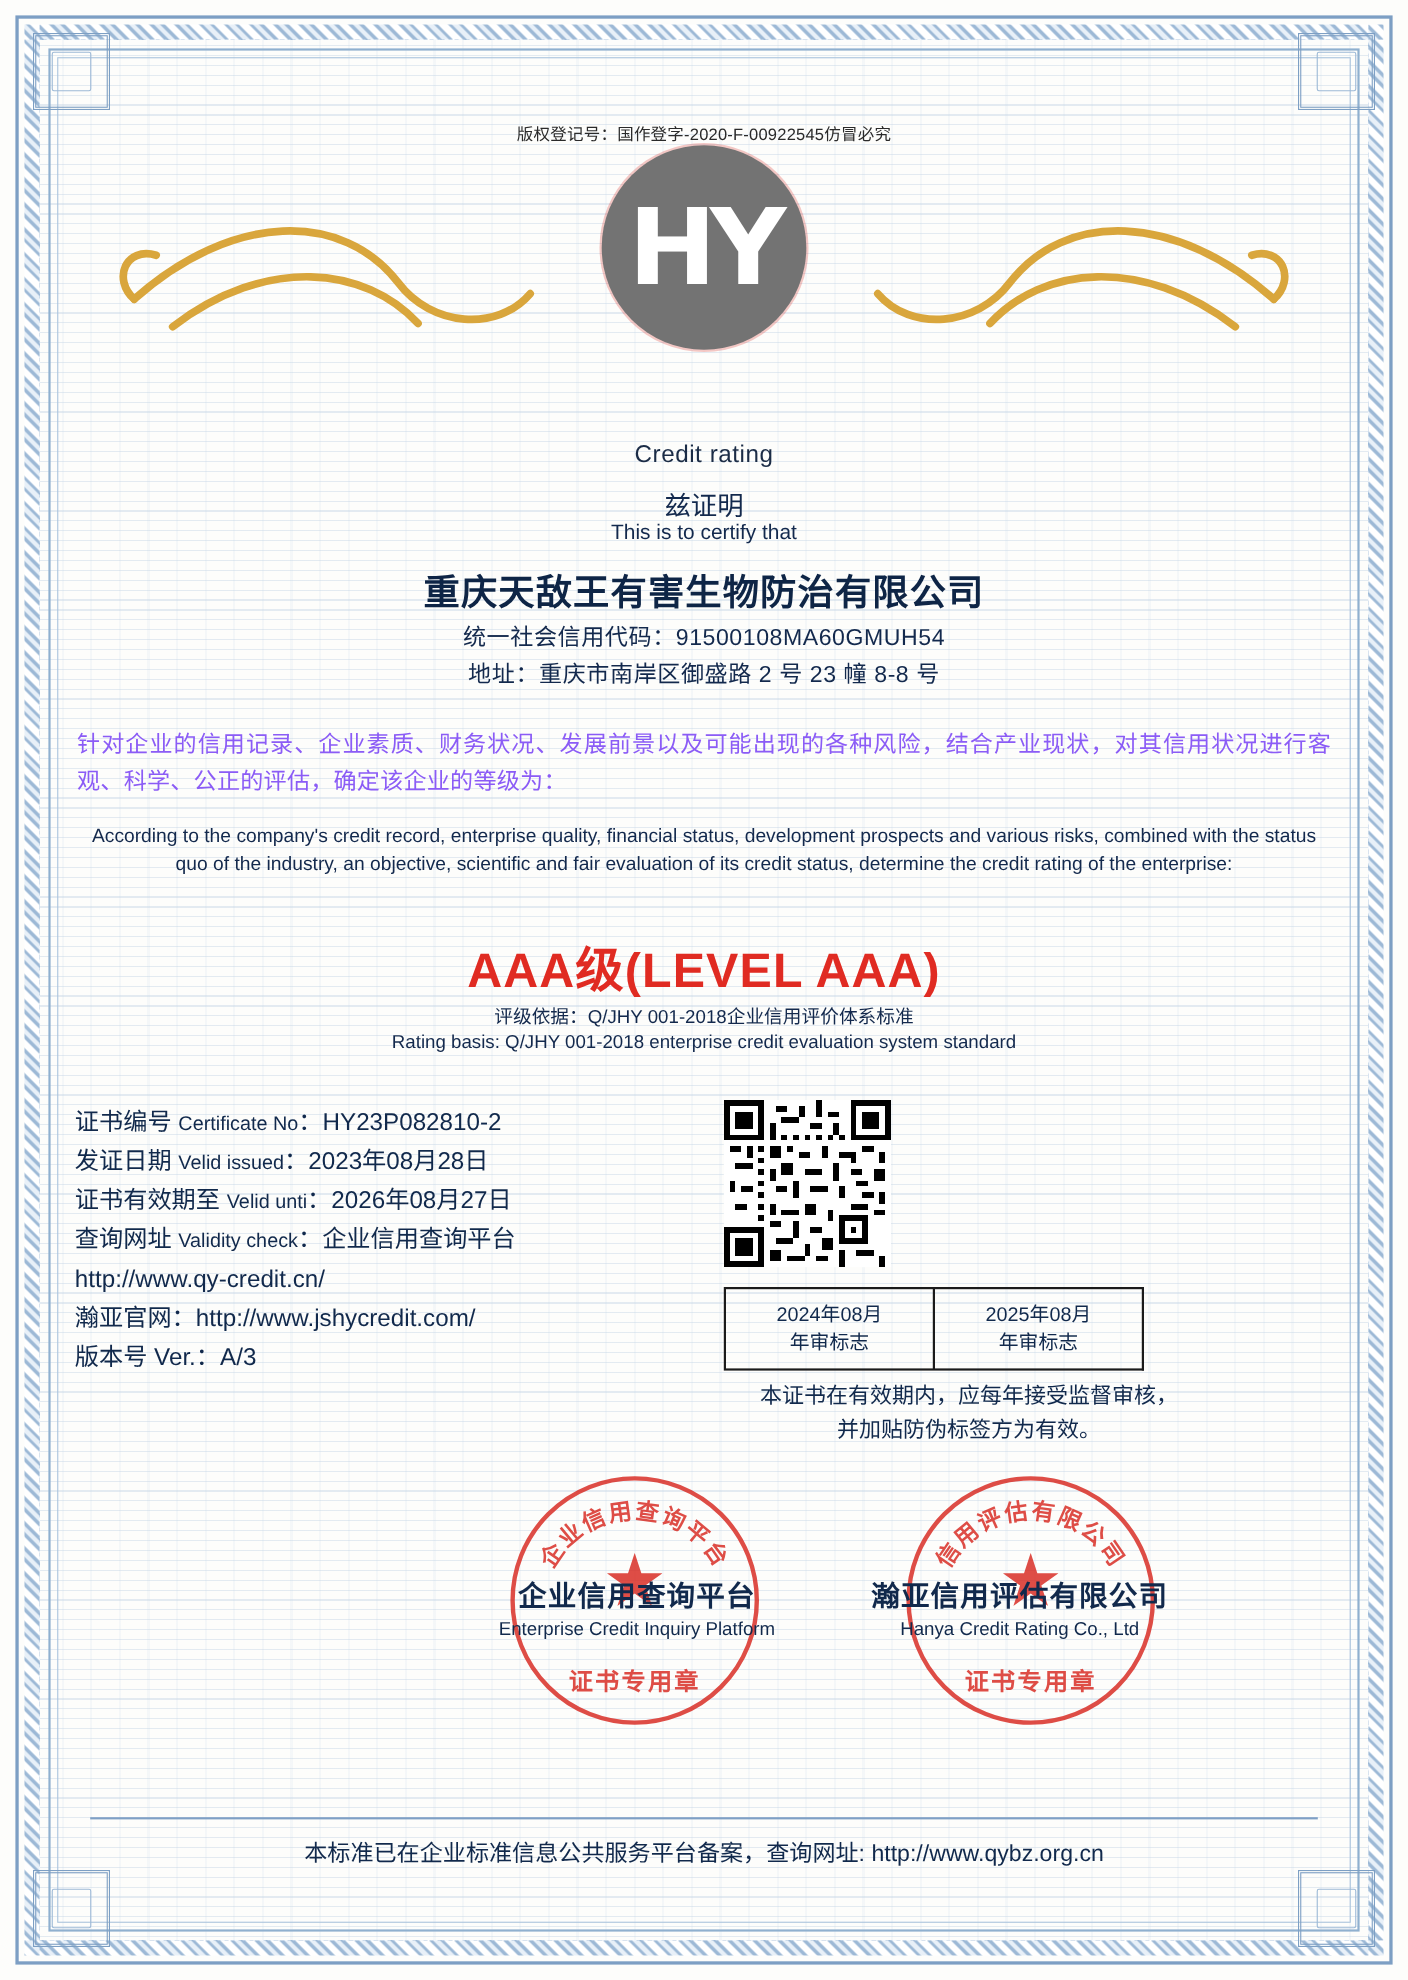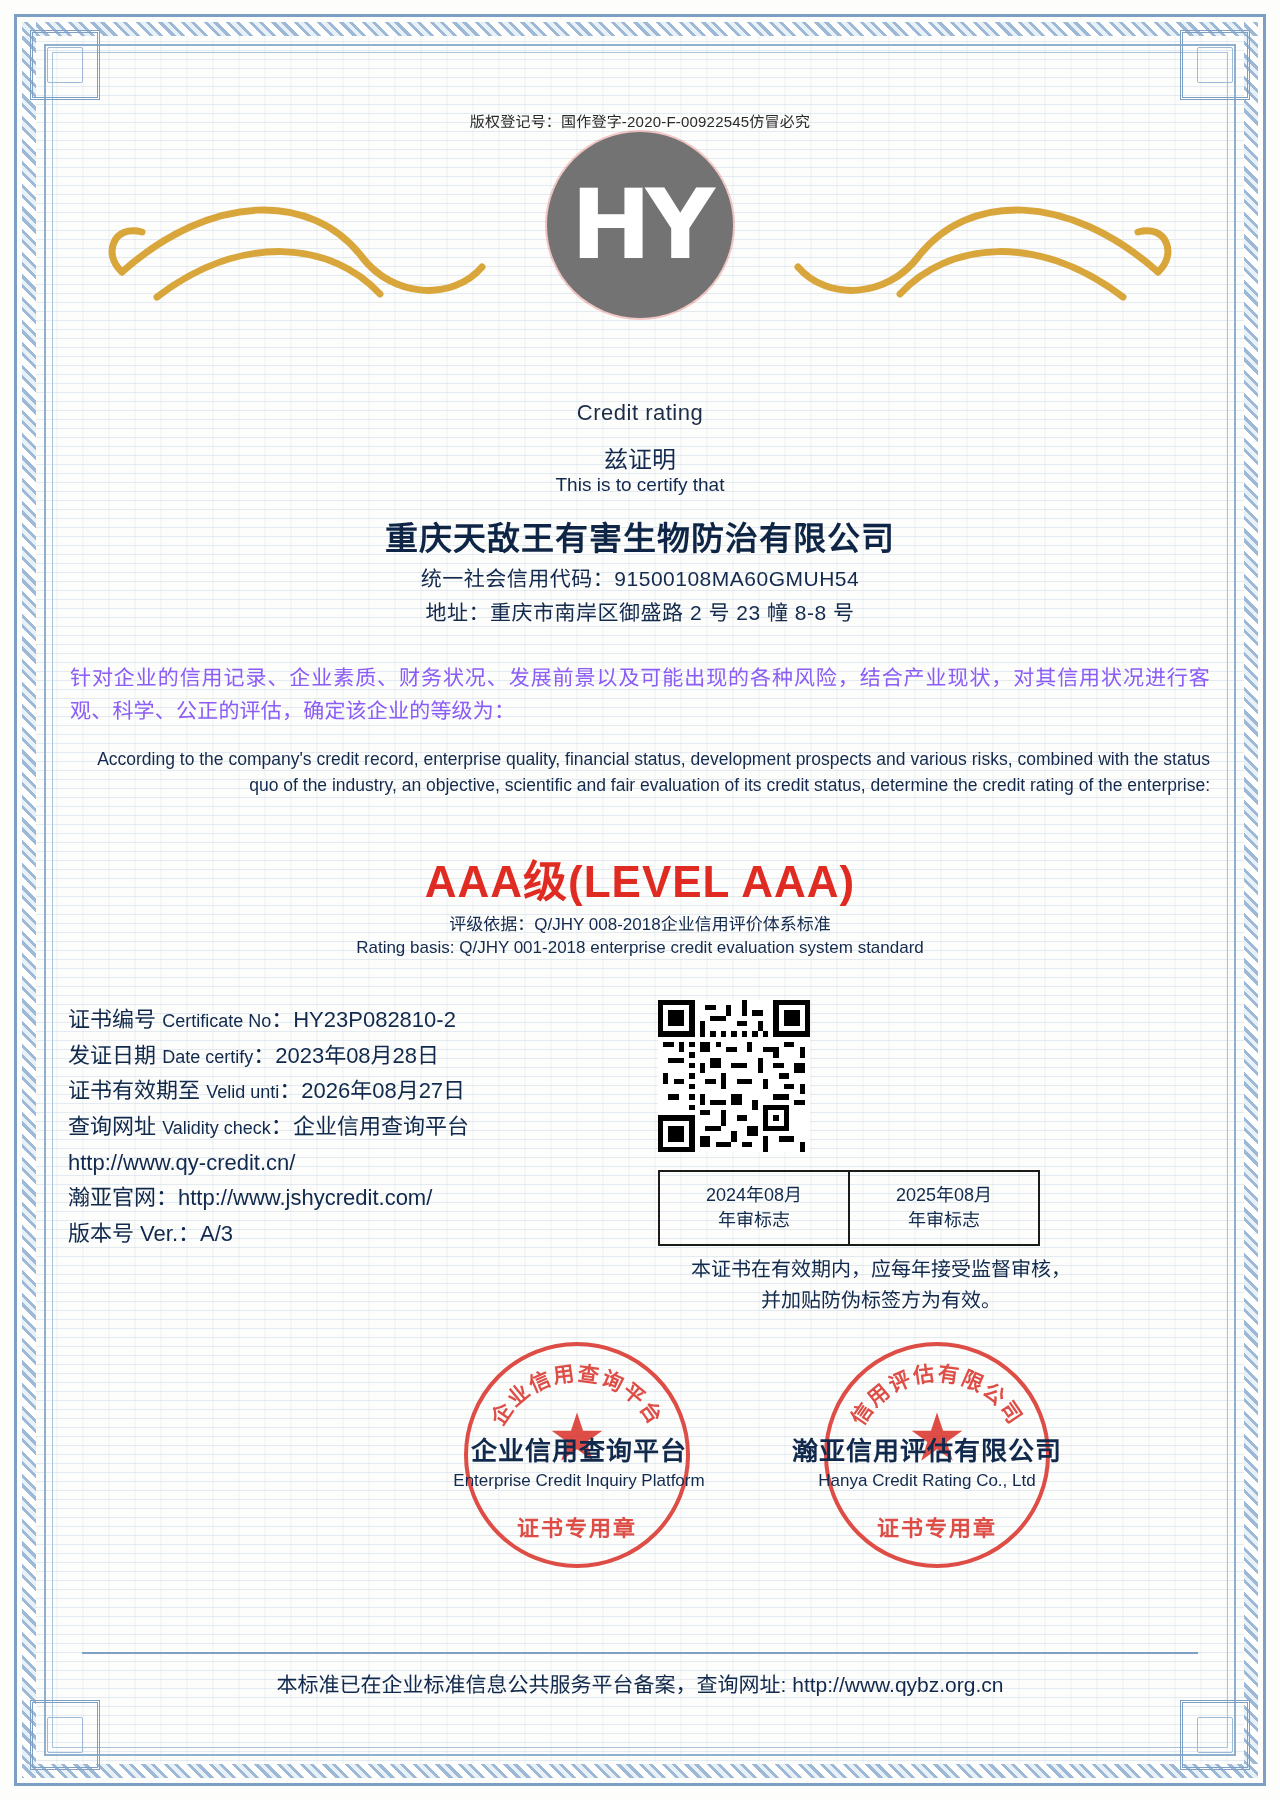--- a/index.html
+++ b/index.html
@@ -204,21 +204,21 @@
     text-align: justify;
     letter-spacing: .2px;
   }
   .para-en {
     position: absolute;
     top: 684px;
     left: 8px; right: 8px;
     font-size: 17.5px;
     line-height: 1.5;
     color: #13294d;
-    text-align: right;
+    text-align: center;
   }
 
   .level {
     position: absolute;
     top: 784px; width: 100%;
     text-align: center;
     font-size: 44px;
     font-weight: 700;
     color: #e02b22;
     letter-spacing: 1px;
@@ -411,31 +411,31 @@
     <div class="certify-cn">兹证明</div>
     <div class="certify-en">This is to certify that</div>
     <div class="company">重庆天敌王有害生物防治有限公司</div>
     <div class="uscc">统一社会信用代码：91500108MA60GMUH54</div>
     <div class="address">地址：重庆市南岸区御盛路 2 号 23 幢 8-8 号</div>
 
     <div class="para-cn">针对企业的信用记录、企业素质、财务状况、发展前景以及可能出现的各种风险，结合产业现状，对其信用状况进行客观、科学、公正的评估，确定该企业的等级为：</div>
     <div class="para-en">According to the company's credit record, enterprise quality, financial status, development prospects and various risks, combined with the status quo of the industry, an objective, scientific and fair evaluation of its credit status, determine the credit rating of the enterprise:</div>
 
     <div class="level">AAA级(LEVEL AAA)</div>
-    <div class="basis-cn">评级依据：Q/JHY 008-2018企业信用评价体系标准</div>
+    <div class="basis-cn">评级依据：Q/JHY 001-2018企业信用评价体系标准</div>
     <div class="basis-en">Rating basis: Q/JHY 001-2018 enterprise credit evaluation system standard</div>
 
     <div class="details">
       <div class="detail-row">
         <span class="lbl-cn">证书编号</span>
         <span class="lbl-en">Certificate No</span><span>：</span><span class="val">HY23P082810-2</span>
       </div>
       <div class="detail-row">
         <span class="lbl-cn">发证日期</span>
-        <span class="lbl-en">Date certify</span><span>：</span><span class="val">2023年08月28日</span>
+        <span class="lbl-en">Velid issued</span><span>：</span><span class="val">2023年08月28日</span>
       </div>
       <div class="detail-row">
         <span class="lbl-cn">证书有效期至</span>
         <span class="lbl-en">Velid unti</span><span>：</span><span class="val">2026年08月27日</span>
       </div>
       <div class="detail-row">
         <span class="lbl-cn">查询网址</span>
         <span class="lbl-en">Validity check</span><span>：</span><span class="val">企业信用查询平台</span>
       </div>
       <div class="detail-row">http://www.qy-credit.cn/</div>

